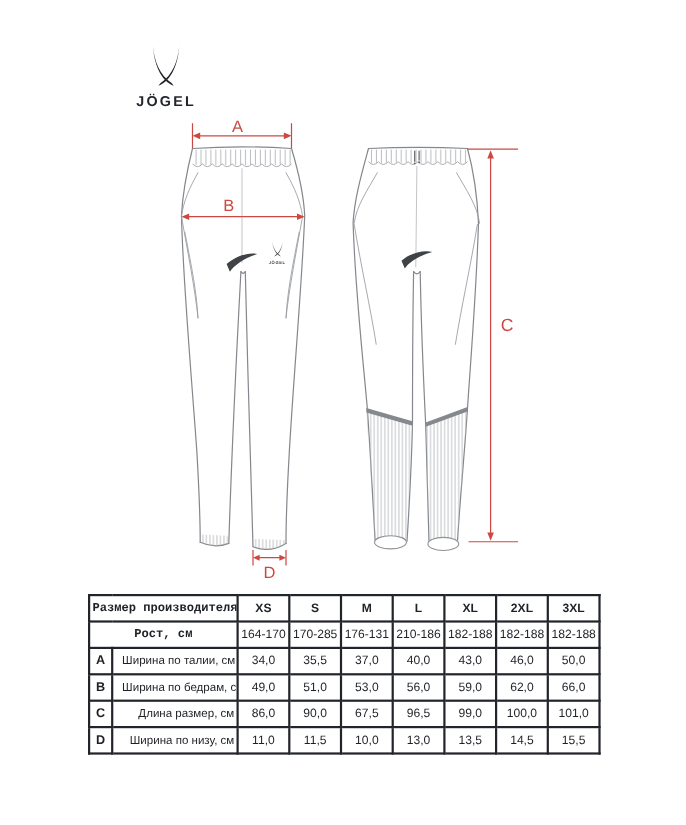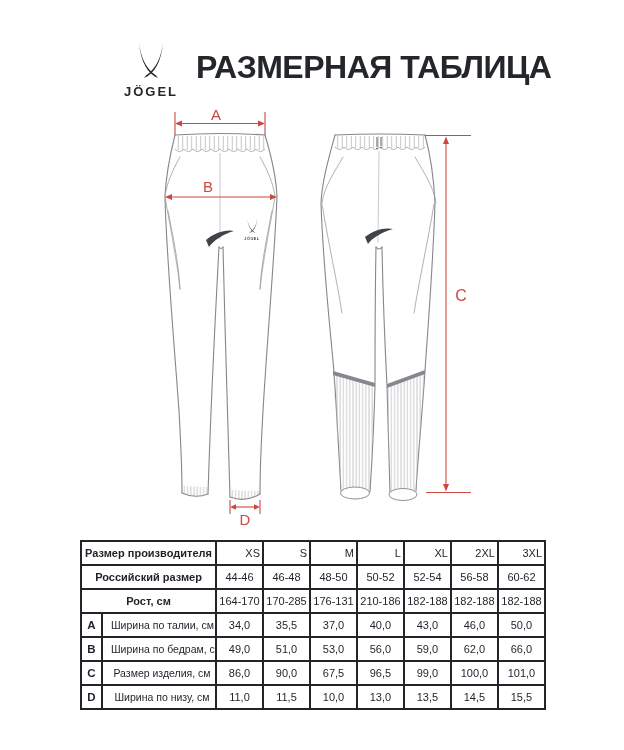--- a/index.html
+++ b/index.html
@@ -24,39 +24,38 @@
   .dimhead{fill:#cc4841;stroke:none;}
   .dimtext{fill:#cc4841;font-family:"Liberation Sans",sans-serif;font-size:15px;}
   .swoosh{fill:#3f4246;stroke:none;}
   .band{fill:#85888d;stroke:none;}
 
   
   .size-table{position:absolute;left:80px;top:540px;width:466px;border-collapse:collapse;
               table-layout:fixed;font-size:11px;color:#1e2126;}
   .size-table td{border:2px solid #212429;height:22px;text-align:center;vertical-align:middle;
                  padding:0 2px;overflow:hidden;white-space:nowrap;}
-  .size-table td.mergedlbl{font-weight:700;}
+  .size-table td.mergedlbl{font-weight:700;font-family:Liberation Mono, monospace;}
   .size-table td.letter{font-weight:700;font-size:11.5px;}
-  .size-table td.rowlabel{text-align:center;padding-left:8px;font-size:10.5px;}
-  .size-table td.hdr{font-weight:400;text-align:right;}
+  .size-table td.rowlabel{text-align:right;padding-left:8px;font-size:10.5px;}
+  .size-table td.hdr{font-weight:700;}
 </style>
 </head>
 <body>
 
 <div class="page">
 
   <div class="logo">
     <svg width="30" height="40" viewBox="0 0 30 40">
       <path d="M3,0 C4.5,14 9,26 20,33.5 L22,36 C12,32 4.5,20 3,0 Z" fill="#23262b"></path>
       <path d="M27,0 C25.5,14 21,26 10,33.5 L8,36 C18,32 25.5,20 27,0 Z" fill="#23262b"></path>
     </svg>
     <div class="logo-text">JÖGEL</div>
   </div>
 
-  <div class="title">РАЗМЕРНАЯ ТАБЛИЦА</div>
 
   <svg class="front-svg" width="190" height="426" viewBox="0 0 190 426">
     <defs>
       <pattern id="ribF" width="3.2" height="8" patternUnits="userSpaceOnUse">
         <line x1="1.6" y1="0" x2="1.6" y2="8" stroke="#b4b7bb" stroke-width="0.8"></line>
       </pattern>
       <pattern id="gatherF" width="4.5" height="16" patternUnits="userSpaceOnUse">
         <line x1="2.2" y1="0" x2="2.2" y2="16" stroke="#aeb1b6" stroke-width="0.8"></line>
       </pattern>
       <g id="vblades">
@@ -205,30 +204,20 @@
         <td class="mergedlbl" colspan="2">Размер производителя</td>
         <td class="hdr">XS</td>
         <td class="hdr">S</td>
         <td class="hdr">M</td>
         <td class="hdr">L</td>
         <td class="hdr">XL</td>
         <td class="hdr">2XL</td>
         <td class="hdr">3XL</td>
       </tr>
       <tr>
-        <td class="mergedlbl" colspan="2">Российский размер</td>
-        <td>44-46</td>
-        <td>46-48</td>
-        <td>48-50</td>
-        <td>50-52</td>
-        <td>52-54</td>
-        <td>56-58</td>
-        <td>60-62</td>
-      </tr>
-      <tr>
         <td class="mergedlbl" colspan="2">Рост, см</td>
         <td>164-170</td>
         <td>170-285</td>
         <td>176-131</td>
         <td>210-186</td>
         <td>182-188</td>
         <td>182-188</td>
         <td>182-188</td>
       </tr>
       <tr>
@@ -248,21 +237,21 @@
         <td>49,0</td>
         <td>51,0</td>
         <td>53,0</td>
         <td>56,0</td>
         <td>59,0</td>
         <td>62,0</td>
         <td>66,0</td>
       </tr>
       <tr>
         <td class="letter">C</td>
-        <td class="rowlabel">Размер изделия, см</td>
+        <td class="rowlabel">Длина размер, см</td>
         <td>86,0</td>
         <td>90,0</td>
         <td>67,5</td>
         <td>96,5</td>
         <td>99,0</td>
         <td>100,0</td>
         <td>101,0</td>
       </tr>
       <tr>
         <td class="letter">D</td>

